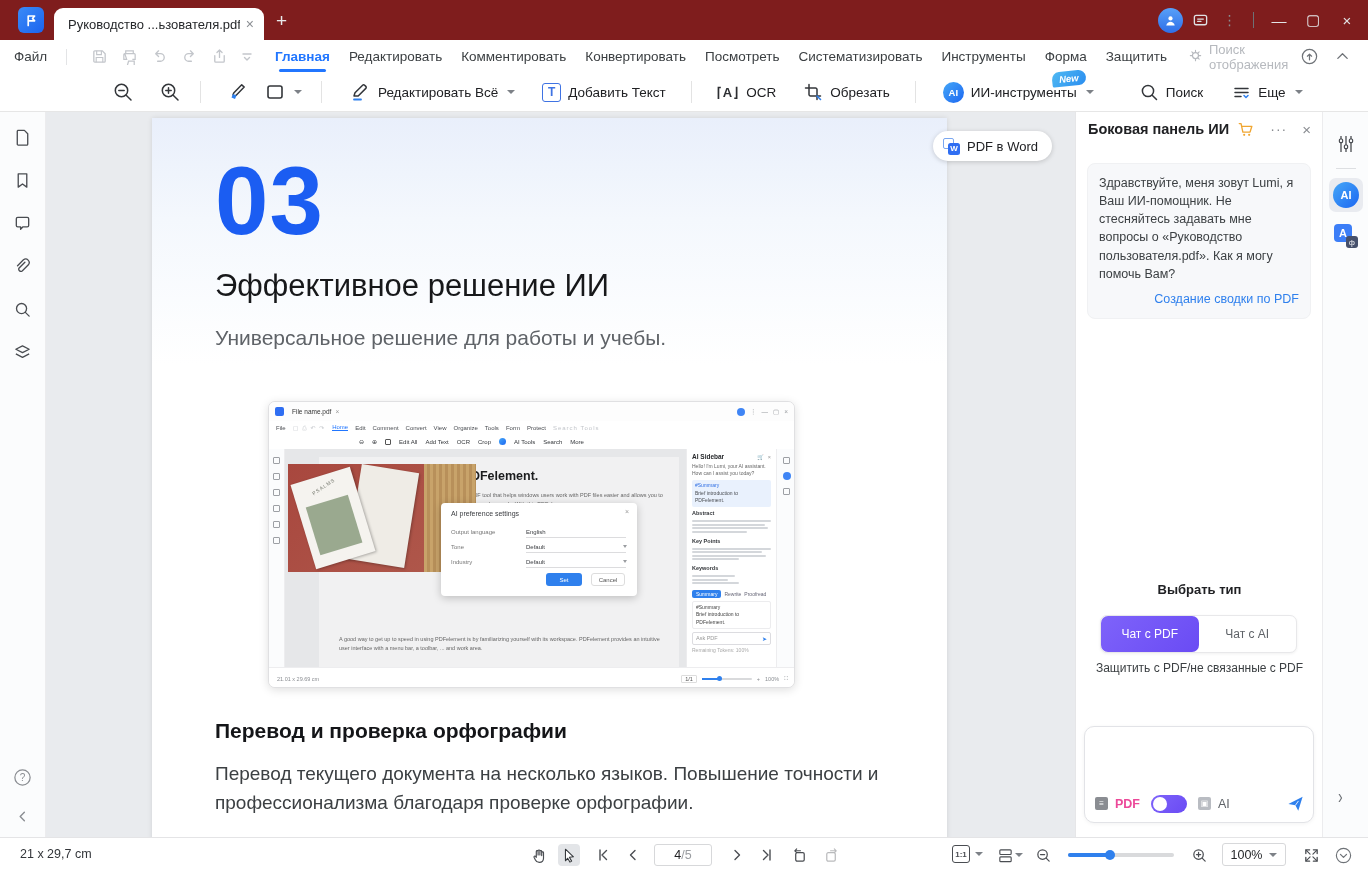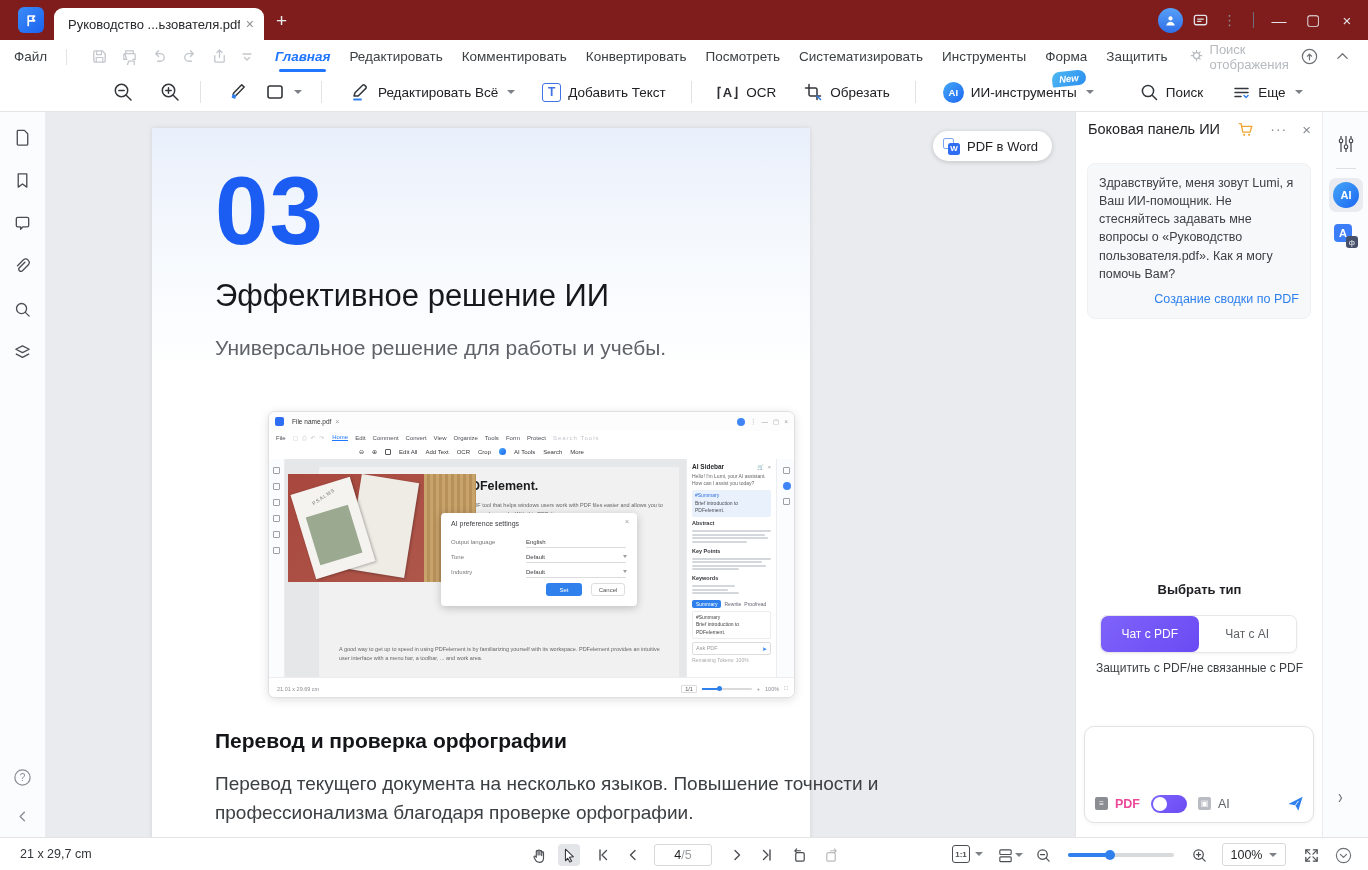--- a/index.html
+++ b/index.html
@@ -16,42 +16,42 @@
   .newtab{position:absolute;left:276px;top:10px;color:#e8e9ea;font-size:19px;font-weight:400;}
   .winctrl{position:absolute;top:0;height:40px;display:flex;align-items:center;color:#dfe1e4;}
   .tb-ic{display:flex;align-items:center;justify-content:center;width:30px;height:30px;}
   .tb-sep{width:1px;height:16px;background:#6e7176;margin:0 8px;}
   .avatar{width:25px;height:25px;border-radius:50%;background:linear-gradient(180deg,#58a0f8,#2f6fe8);display:flex;align-items:center;justify-content:center;}
   .winbtn{width:34px;text-align:center;font-size:15px;color:#e3e4e6;}
 
   
   .menubar{position:absolute;left:0;top:40px;width:1368px;height:33px;background:#fff;display:flex;align-items:center;padding-left:14px;}
   .menubar .mi{font-size:13.5px;color:#3c4043;margin-right:19px;white-space:nowrap;}
-  .mi.active{color:#2176ff;position:relative;font-weight:600;font-style:italic;}
+  .mi.active{color:#2176ff;position:relative;font-weight:600;}
   .mi.active::after{content:"";position:absolute;left:4px;right:4px;bottom:-8px;height:3px;border-radius:2px;background:#2176ff;}
   .disabled-icons{display:flex;align-items:center;gap:13px;margin:0 22px 0 10px;color:#c3c6cb;}
   .vline{width:1px;height:16px;background:#e3e4e6;margin-right:14px;}
   .searchtools{display:flex;align-items:center;gap:6px;color:#b6b9be;font-size:13px;margin-left:2px;}
   .menu-right{margin-left:auto;display:flex;align-items:center;gap:16px;padding-right:18px;color:#6e7277;}
 
   
   .toolbar{position:absolute;left:0;top:73px;width:1368px;height:39px;background:#fff;border-bottom:1px solid #e6e6e6;display:flex;align-items:center;padding-left:112px;gap:15px;}
   .tool{display:flex;align-items:center;gap:7px;font-size:13.5px;color:#202124;white-space:nowrap;}
   .tsep{width:1px;height:22px;background:#e3e3e3;margin:0 4px;}
   .caret{width:0;height:0;border-left:4px solid transparent;border-right:4px solid transparent;border-top:4.5px solid #7d8187;margin-left:2px;}
   .ai-circ{width:21px;height:21px;border-radius:50%;background:linear-gradient(135deg,#45a7f7,#1c67f2);color:#fff;font-size:9.5px;font-weight:700;display:flex;align-items:center;justify-content:center;}
   .newbadge{position:absolute;left:1052px;top:71px;background:linear-gradient(135deg,#4fb9f2,#2a8df0);color:#fff;font-size:9.5px;font-style:italic;font-weight:700;padding:2px 7px;border-radius:9px 9px 9px 2px;transform:rotate(-6deg);}
   .tbox{width:19px;height:19px;border:1.7px solid #3f73e3;border-radius:3px;color:#3f73e3;font-weight:700;font-size:12px;display:flex;align-items:center;justify-content:center;}
   .ocr-ic{font-size:13px;color:#2c2e31;font-weight:600;letter-spacing:1px;}
 
   
   .leftbar{position:absolute;left:0;top:112px;width:46px;height:725px;background:#fbfcfd;border-right:1px solid #ececee;display:flex;flex-direction:column;align-items:center;padding-top:16px;gap:24px;}
   .leftbar .flex-bottom{margin-top:auto;margin-bottom:14px;display:flex;flex-direction:column;align-items:center;gap:22px;}
   .canvas{position:absolute;left:46px;top:112px;width:1029px;height:725px;background:#e9ebee;}
-  .page{position:absolute;left:106px;top:16px;width:658px;height:725px;background:linear-gradient(180deg,#e9effb 0%,#f4f8fd 14%,#ffffff 34%);box-shadow:0 0 5px rgba(0,0,0,.10);}
+  .page{position:absolute;left:106px;top:6px;width:795px;height:725px;background:linear-gradient(180deg,#e9effb 0%,#f4f8fd 14%,#ffffff 34%);box-shadow:0 0 5px rgba(0,0,0,.10);}
   .ch-num{position:absolute;left:63px;top:28px;font-size:96px;font-weight:700;color:#1b5df2;letter-spacing:1px;}
   .doc-title{position:absolute;left:63px;top:150px;font-size:31px;font-weight:500;color:#17181a;}
   .doc-sub{position:absolute;left:63px;top:208px;font-size:21px;color:#5f6368;}
   .doc-h2{position:absolute;left:63px;top:601px;font-size:21px;font-weight:700;color:#141518;}
   .doc-p{position:absolute;left:63px;top:641px;width:668px;font-size:19px;line-height:1.55;color:#3c4043;}
   .wordpill{position:absolute;left:933px;top:131px;height:30px;background:#fff;border-radius:15px;box-shadow:0 1px 5px rgba(0,0,0,.18);display:flex;align-items:center;padding:0 14px 0 10px;gap:7px;font-size:13px;color:#202124;}
   .w-ic{position:relative;width:17px;height:17px;}
   .w-ic .pg{position:absolute;left:0;top:0;width:11px;height:11px;border:1.4px solid #7aa7f0;border-radius:2px;background:#fff;}
   .w-ic .wsq{position:absolute;right:0;bottom:0;width:12px;height:12px;border-radius:2.5px;background:#2f6ef2;color:#fff;font-size:8px;font-weight:700;display:flex;align-items:center;justify-content:center;}
 
@@ -113,21 +113,21 @@
   .m-status{position:absolute;left:0;top:265px;width:527px;height:22px;background:#fff;border-top:1px solid #ededef;display:flex;align-items:center;font-size:5.5px;color:#8a8d92;padding:0 8px;gap:6px;}
   .m-status .mid{margin-left:auto;display:flex;align-items:center;gap:5px;}
   .m-pgbox{border:1px solid #ddd;border-radius:1px;padding:0 3px;color:#555;}
   .m-slider{width:50px;height:2px;background:#d9dadc;border-radius:1px;position:relative;}
   .m-slider::before{content:"";position:absolute;left:0;top:0;width:18px;height:2px;background:#2f80ed;}
   .m-slider::after{content:"";position:absolute;left:15px;top:-2px;width:5px;height:5px;border-radius:50%;background:#2f80ed;}
 
   
   .aipanel{position:absolute;left:1075px;top:112px;width:247px;height:725px;background:#fff;border-left:1px solid #e6e6e8;}
   .ai-head{position:absolute;left:12px;top:8px;width:223px;display:flex;align-items:center;}
-  .ai-title{font-size:14.5px;font-weight:400;color:#202124;}
+  .ai-title{font-size:14.5px;font-weight:700;color:#202124;}
   .ai-head .sp{margin-left:auto;display:flex;align-items:center;gap:15px;}
   .dots{color:#8a8d92;font-size:14px;letter-spacing:1px;}
   .xclose{color:#8a8d92;font-size:15px;}
   .ai-card{position:absolute;left:11px;top:51px;width:224px;background:#f7f8fa;border:1px solid #f0f1f3;border-radius:8px;padding:10px 11px 12px;}
   .ai-greet{font-size:12.5px;line-height:1.45;color:#3c4043;}
   .ai-link{margin-top:9px;font-size:12.5px;color:#2f80ed;text-align:right;}
   .choose{position:absolute;left:0;top:470px;width:247px;text-align:center;font-size:13px;color:#202124;font-weight:600;}
   .segment{position:absolute;left:24px;top:503px;width:197px;height:38px;background:#fff;border:1px solid #e8e8ea;border-radius:7px;display:flex;box-shadow:0 1px 3px rgba(0,0,0,.06);}
   .seg{flex:1;display:flex;align-items:center;justify-content:center;text-align:center;font-size:12px;line-height:1.25;padding:2px 14px;}
   .seg.on{background:linear-gradient(135deg,#7e63fa,#6a4bf4);border-radius:7px;color:#fff;}

